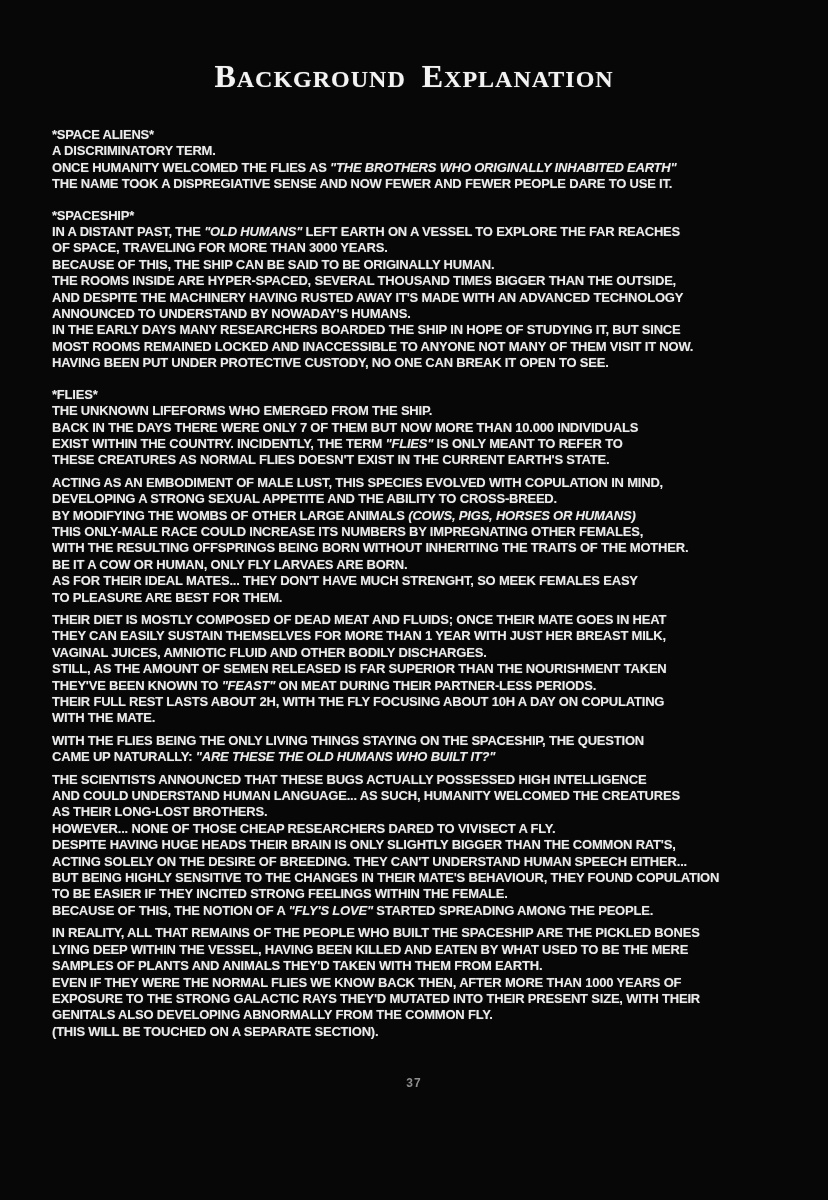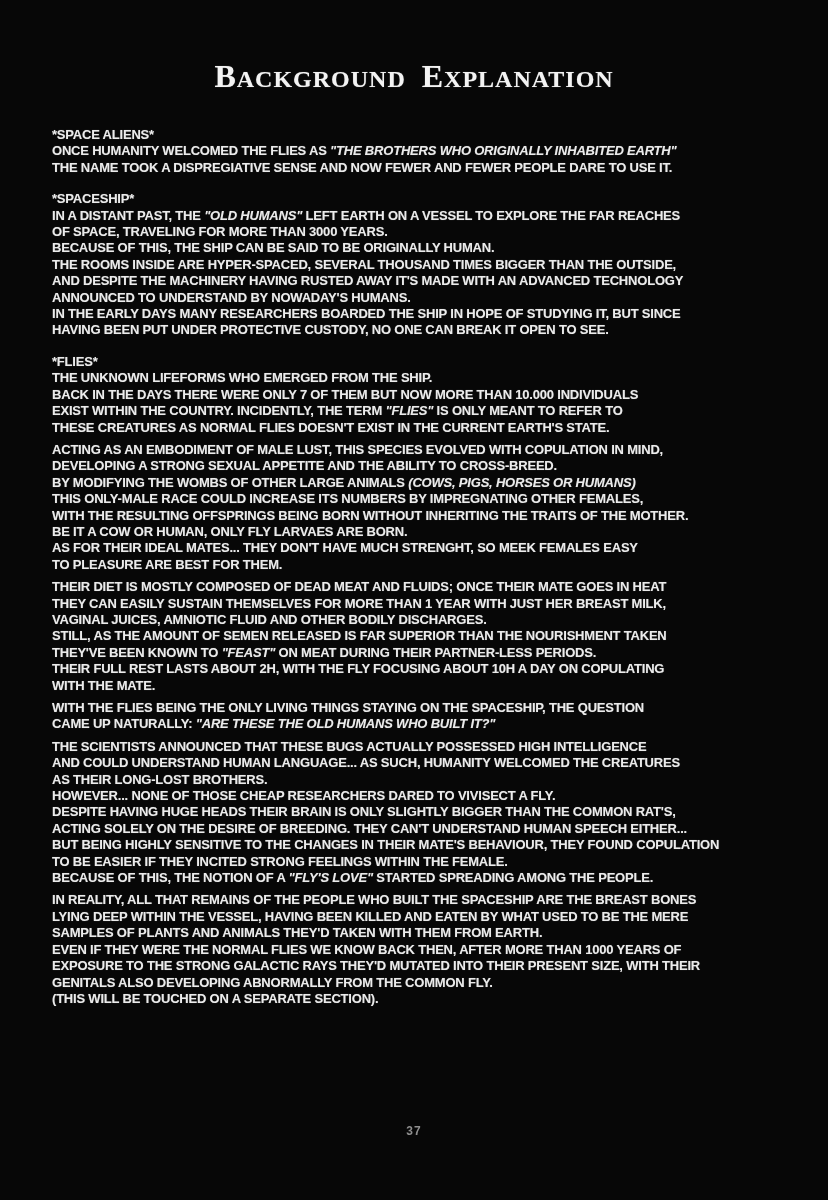--- a/index.html
+++ b/index.html
@@ -49,53 +49,55 @@
     letter-spacing: -0.2px;
     line-height: 16.4px;
     text-shadow: 0 0 1px rgba(255,255,255,0.35);
   }
   .section + .section { margin-top: 15px; }
   .para + .para { margin-top: 6px; }
   .line { white-space: nowrap; }
   .line .it { font-style: italic; }
   .page-number {
     position: absolute;
-    top: 1124px;
+    top: 1076px;
     left: 0;
     width: 100%;
     text-align: center;
     font-size: 12px;
     font-weight: 700;
     color: var(--pagenum);
     letter-spacing: 1px;
   }
 </style>
 </head>
 <body>
 
 <div class="page">
   <h1 class="title"><span class="word"><span class="cap">B</span><span class="rest">ACKGROUND</span></span><span class="word"><span class="cap">E</span><span class="rest">XPLANATION</span></span></h1>
   <main class="body-text" id="sections">
       <section class="section">
         <div class="line header">*SPACE ALIENS*</div>
         <div class="para">
+          <div class="line"><span>A DISCRIMINATORY TERM.</span></div>
           <div class="line"><span>ONCE HUMANITY WELCOMED THE FLIES AS </span><span class="it">"THE BROTHERS WHO ORIGINALLY INHABITED EARTH"</span></div>
           <div class="line"><span>THE NAME TOOK A DISPREGIATIVE SENSE AND NOW FEWER AND FEWER PEOPLE DARE TO USE IT.</span></div>
         </div>
       </section>
       <section class="section">
         <div class="line header">*SPACESHIP*</div>
         <div class="para">
           <div class="line"><span>IN A DISTANT PAST, THE </span><span class="it">"OLD HUMANS"</span><span> LEFT EARTH ON A VESSEL TO EXPLORE THE FAR REACHES</span></div>
           <div class="line"><span>OF SPACE, TRAVELING FOR MORE THAN 3000 YEARS.</span></div>
           <div class="line"><span>BECAUSE OF THIS, THE SHIP CAN BE SAID TO BE ORIGINALLY HUMAN.</span></div>
           <div class="line"><span>THE ROOMS INSIDE ARE HYPER-SPACED, SEVERAL THOUSAND TIMES BIGGER THAN THE OUTSIDE,</span></div>
           <div class="line"><span>AND DESPITE THE MACHINERY HAVING RUSTED AWAY IT'S MADE WITH AN ADVANCED TECHNOLOGY</span></div>
           <div class="line"><span>ANNOUNCED TO UNDERSTAND BY NOWADAY'S HUMANS.</span></div>
           <div class="line"><span>IN THE EARLY DAYS MANY RESEARCHERS BOARDED THE SHIP IN HOPE OF STUDYING IT, BUT SINCE</span></div>
+          <div class="line"><span>MOST ROOMS REMAINED LOCKED AND INACCESSIBLE TO ANYONE NOT MANY OF THEM VISIT IT NOW.</span></div>
           <div class="line"><span>HAVING BEEN PUT UNDER PROTECTIVE CUSTODY, NO ONE CAN BREAK IT OPEN TO SEE.</span></div>
         </div>
       </section>
       <section class="section">
         <div class="line header">*FLIES*</div>
         <div class="para">
           <div class="line"><span>THE UNKNOWN LIFEFORMS WHO EMERGED FROM THE SHIP.</span></div>
           <div class="line"><span>BACK IN THE DAYS THERE WERE ONLY 7 OF THEM BUT NOW MORE THAN 10.000 INDIVIDUALS</span></div>
           <div class="line"><span>EXIST WITHIN THE COUNTRY. INCIDENTLY, THE TERM </span><span class="it">"FLIES"</span><span> IS ONLY MEANT TO REFER TO</span></div>
           <div class="line"><span>THESE CREATURES AS NORMAL FLIES DOESN'T EXIST IN THE CURRENT EARTH'S STATE.</span></div>
@@ -128,21 +130,21 @@
           <div class="line"><span>AND COULD UNDERSTAND HUMAN LANGUAGE... AS SUCH, HUMANITY WELCOMED THE CREATURES</span></div>
           <div class="line"><span>AS THEIR LONG-LOST BROTHERS.</span></div>
           <div class="line"><span>HOWEVER... NONE OF THOSE CHEAP RESEARCHERS DARED TO VIVISECT A FLY.</span></div>
           <div class="line"><span>DESPITE HAVING HUGE HEADS THEIR BRAIN IS ONLY SLIGHTLY BIGGER THAN THE COMMON RAT'S,</span></div>
           <div class="line"><span>ACTING SOLELY ON THE DESIRE OF BREEDING. THEY CAN'T UNDERSTAND HUMAN SPEECH EITHER...</span></div>
           <div class="line"><span>BUT BEING HIGHLY SENSITIVE TO THE CHANGES IN THEIR MATE'S BEHAVIOUR, THEY FOUND COPULATION</span></div>
           <div class="line"><span>TO BE EASIER IF THEY INCITED STRONG FEELINGS WITHIN THE FEMALE.</span></div>
           <div class="line"><span>BECAUSE OF THIS, THE NOTION OF A </span><span class="it">"FLY'S LOVE"</span><span> STARTED SPREADING AMONG THE PEOPLE.</span></div>
         </div>
         <div class="para">
-          <div class="line"><span>IN REALITY, ALL THAT REMAINS OF THE PEOPLE WHO BUILT THE SPACESHIP ARE THE BREAST BONES</span></div>
+          <div class="line"><span>IN REALITY, ALL THAT REMAINS OF THE PEOPLE WHO BUILT THE SPACESHIP ARE THE PICKLED BONES</span></div>
           <div class="line"><span>LYING DEEP WITHIN THE VESSEL, HAVING BEEN KILLED AND EATEN BY WHAT USED TO BE THE MERE</span></div>
           <div class="line"><span>SAMPLES OF PLANTS AND ANIMALS THEY'D TAKEN WITH THEM FROM EARTH.</span></div>
           <div class="line"><span>EVEN IF THEY WERE THE NORMAL FLIES WE KNOW BACK THEN, AFTER MORE THAN 1000 YEARS OF</span></div>
           <div class="line"><span>EXPOSURE TO THE STRONG GALACTIC RAYS THEY'D MUTATED INTO THEIR PRESENT SIZE, WITH THEIR</span></div>
           <div class="line"><span>GENITALS ALSO DEVELOPING ABNORMALLY FROM THE COMMON FLY.</span></div>
           <div class="line"><span>(THIS WILL BE TOUCHED ON A SEPARATE SECTION).</span></div>
         </div>
       </section>
     </main>
   <div class="page-number">37</div>

